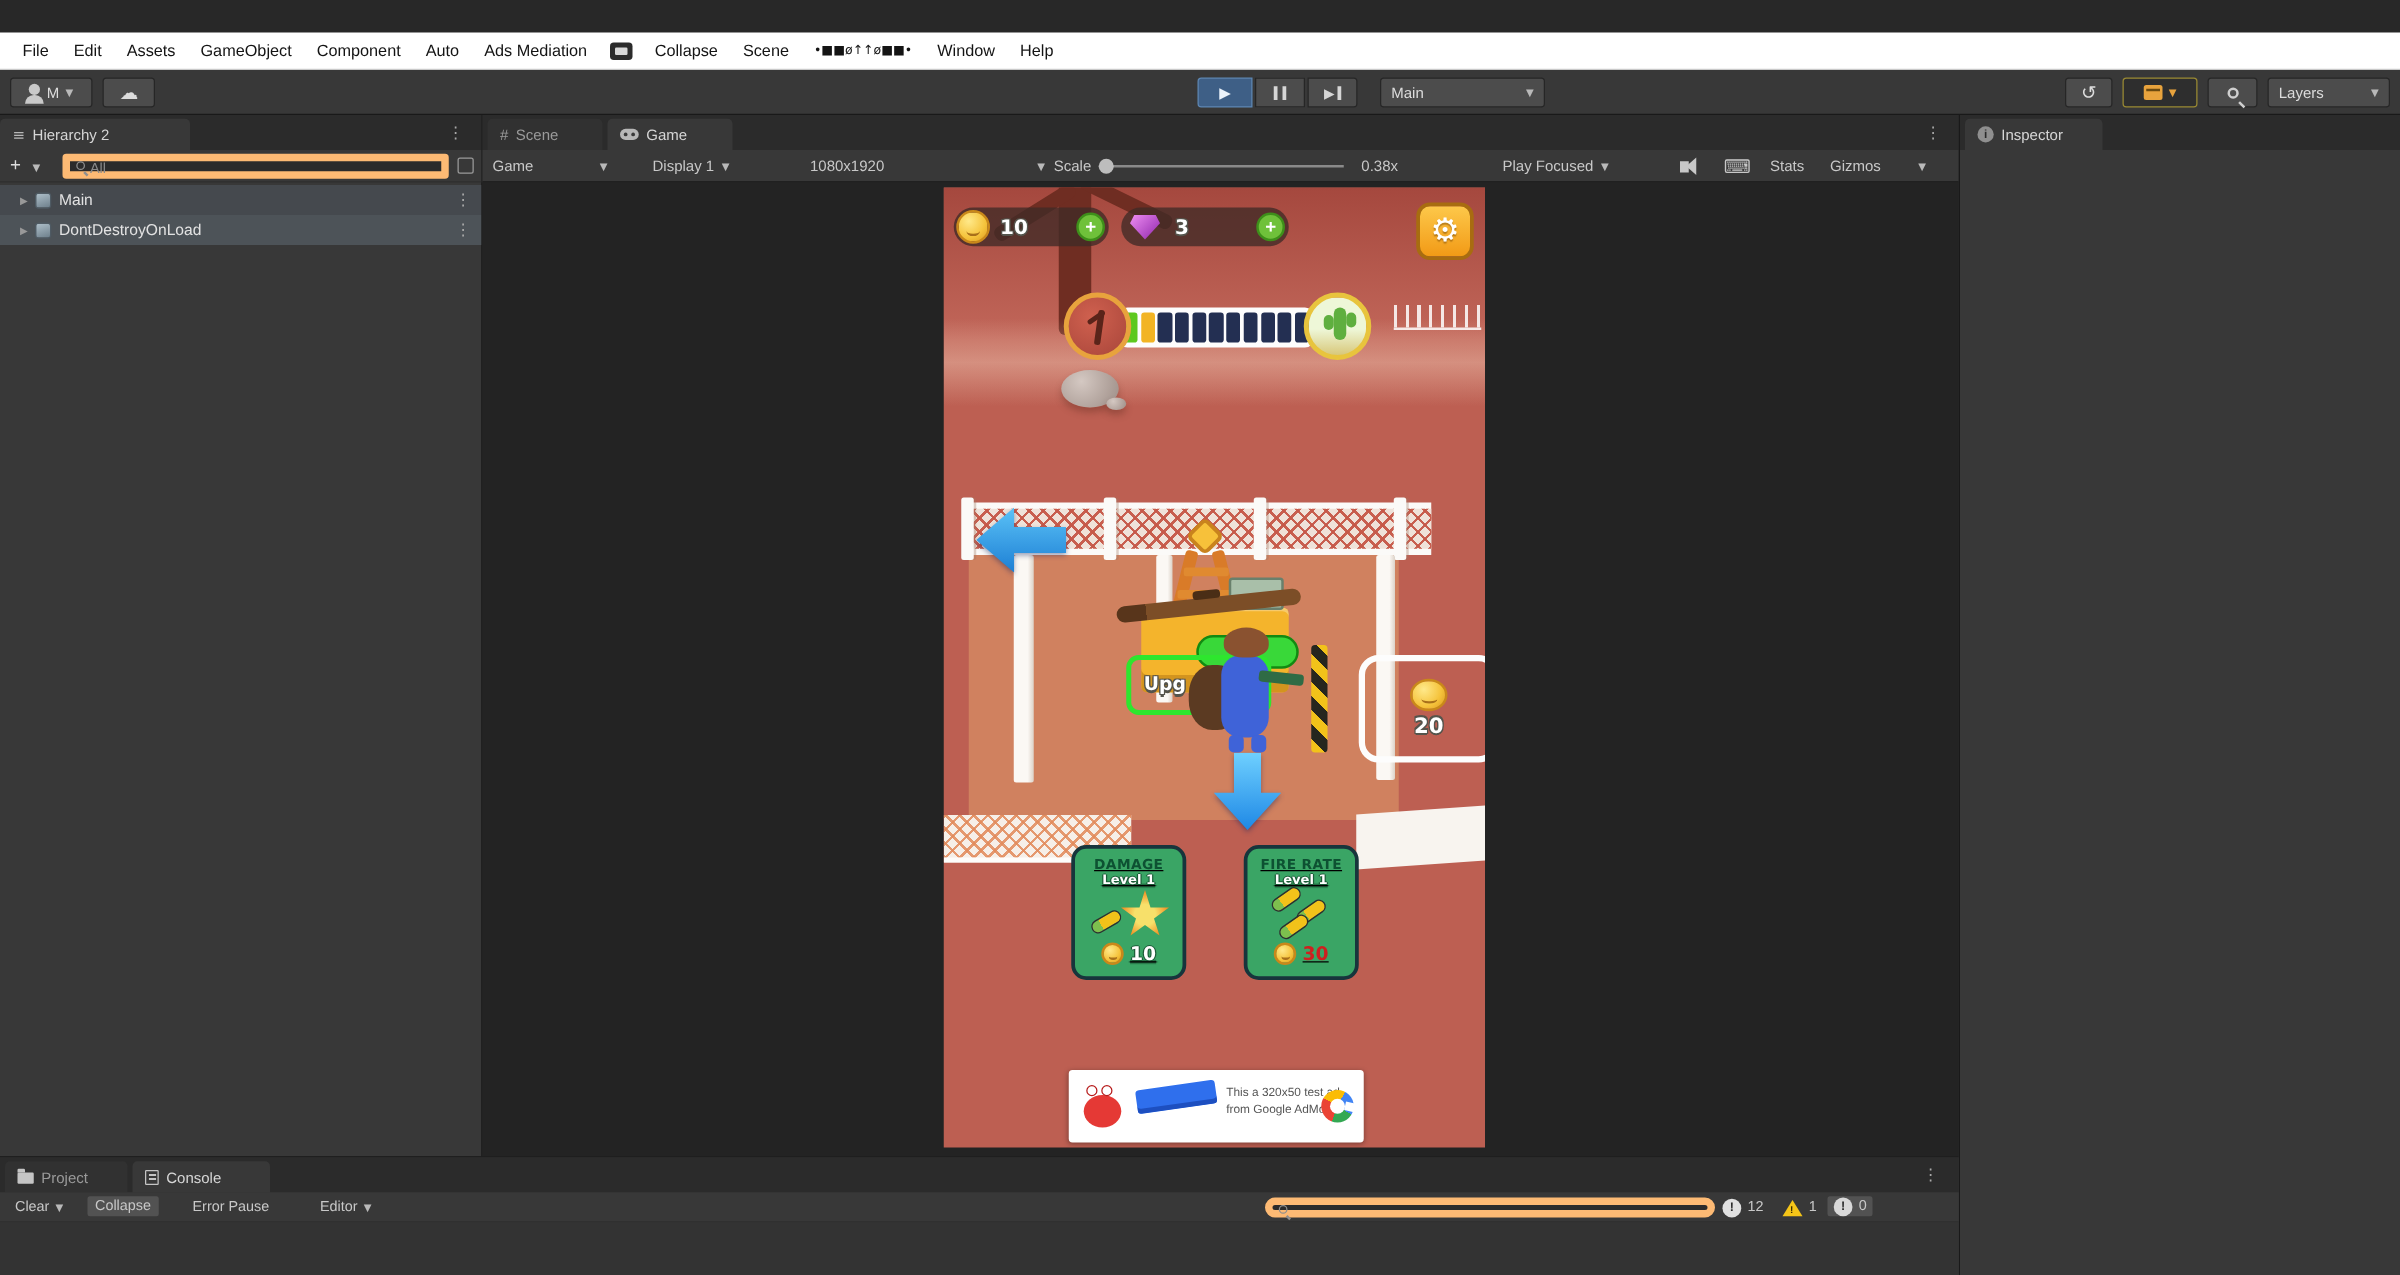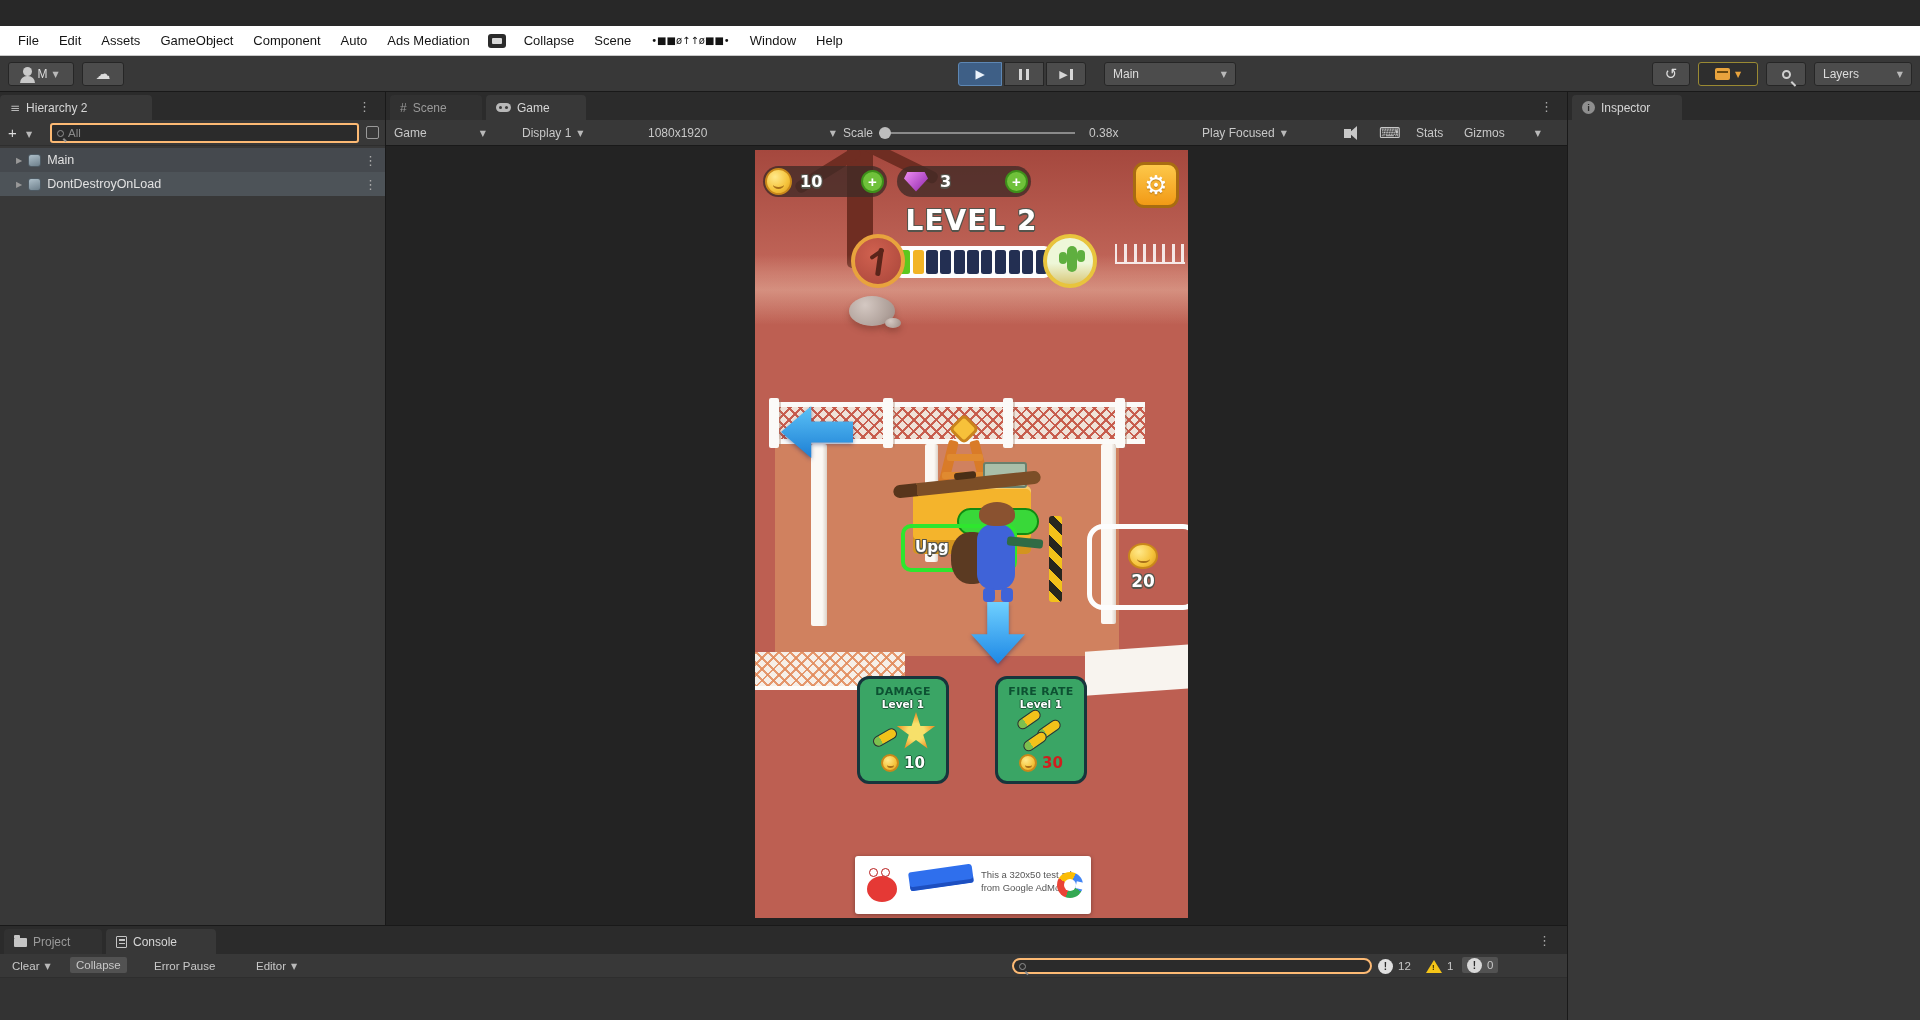--- a/index.html
+++ b/index.html
@@ -39,21 +39,21 @@
 
   
   .tabbar { position:absolute; left:0; top:0; width:100%; height:28px; background:#2b2b2b; }
   .tab { position:absolute; top:3px; height:25px; border-radius:4px 4px 0 0; display:flex; align-items:center;
     padding:0 10px; font-size:12px; gap:6px; }
   .tab.active { background:#383838; color:#d6d6d6; }
   .tab.inactive { background:#313131; color:#9a9a9a; }
   .kebab { color:#a8a8a8; font-size:13px; font-family:"DejaVu Sans",sans-serif; }
   #hierarchy { left:0; top:92px; width:386px; height:833px; background:#383838; border-right:1px solid #191919; }
   .h-toolbar { position:absolute; left:0; top:28px; width:100%; height:26px; background:#383838; border-bottom:1px solid #2e2e2e; }
-  .search-box { position:absolute; background:#2b2b2b; border:2px solid #fdba74; border-radius:3px; display:flex; align-items:center; padding:0 5px; gap:4px; }
+  .search-box { position:absolute; background:#2b2b2b; border:6px solid #fdba74; border-radius:3px; display:flex; align-items:flex-start; padding:0 5px; gap:4px; }
   .search-box input { background:transparent; border:none; outline:none; color:#bdbdbd; font-size:11.5px; width:100%; }
   .search-box input::placeholder { color:#8a8a8a; }
   .mini-mag { width:7px; height:7px; border:1.5px solid #8f8f8f; border-radius:50%; position:relative; flex:0 0 auto; }
   .mini-mag:after { content:""; position:absolute; left:6px; top:7px; width:4px; height:1.5px; background:#8f8f8f; transform:rotate(45deg); transform-origin:0 0; }
   .hrow { position:absolute; left:0; width:100%; height:24px; display:flex; align-items:center; font-size:12.5px; color:#e2e2e2; }
   .foldout { color:#999; font-size:8px; margin:0 6px 0 16px; font-family:"DejaVu Sans",sans-serif; }
   .go-icon { width:13px; height:13px; border-radius:3px; margin-right:6px;
     background:linear-gradient(160deg,#aebfc9,#6d7f8b); border:1px solid #4e5a63; }
   .row-kebab { position:absolute; right:8px; color:#aaa; font-size:13px; font-family:"DejaVu Sans",sans-serif; }
   .lock-glyph { width:10px; height:8px; background:#a8a8a8; border-radius:1px; position:relative; }
@@ -139,21 +139,21 @@
     border:2px solid #c9881a; position:relative; flex:0 0 auto; }
   .coin:after { content:""; position:absolute; left:25%; top:45%; width:50%; height:30%;
     border-bottom:2px solid #a8701a; border-radius:50%; }
   .coin-box { position:absolute; left:332px; top:374px; width:112px; height:86px; border:5px solid #fdfdfd; border-radius:16px;
     display:flex; flex-direction:column; align-items:center; justify-content:center; gap:2px; }
   .mesh-band-left { position:absolute; left:0; top:502px; width:150px; height:38px; background:#f6efe8; border-bottom:4px solid #fdfcfa;
     background-image:repeating-linear-gradient(45deg,rgba(226,138,90,0.85) 0 2px,transparent 2px 8px),
       repeating-linear-gradient(-45deg,rgba(226,138,90,0.85) 0 2px,transparent 2px 8px); }
   .white-band-right { position:absolute; left:330px; top:498px; width:104px; height:44px; background:#f8f4ef; transform:skewY(-4deg); }
   .card { position:absolute; top:526px; width:92px; height:108px; background:#3aa565; border:3px solid #17353c; border-radius:12px;
-    display:flex; flex-direction:column; align-items:center; }
+    display:flex; flex-direction:column; align-items:center;text-decoration:underline; }
   .card-title { margin-top:6px; font-size:11px; font-weight:800; color:#0d5132; letter-spacing:0.3px; font-family:"DejaVu Sans",sans-serif; }
   .card-level { font-size:10.5px; font-weight:700; color:#fff; font-family:"DejaVu Sans",sans-serif;
     text-shadow:-1px 0 0 #1c5c38,1px 0 0 #1c5c38,0 -1px 0 #1c5c38,0 1px 0 #1c5c38; }
   .card-icon { position:relative; width:100%; height:44px; }
   .bullet { position:absolute; width:26px; height:11px; border-radius:6px; border:1.5px solid #2e2e2e;
     background:linear-gradient(90deg,#7dbf4e 0 30%,#f2c21a 30%); }
   .burst { position:absolute; width:40px; height:40px; filter:drop-shadow(0 0 1px #333);
     background:radial-gradient(circle,#f7e06a 30%,#ef8a1f 70%);
     clip-path:polygon(50% 0%,61% 35%,98% 35%,68% 57%,79% 91%,50% 70%,21% 91%,32% 57%,2% 35%,39% 35%); }
   .card-price { display:flex; align-items:center; gap:5px; font-size:15px; font-weight:800; font-family:"DejaVu Sans",sans-serif; }
@@ -433,21 +433,20 @@
         </div>
         <div class="pill" style="left:142px; width:134px;">
           <span class="gem-glyph" style="margin-left:7px;"></span>
           <span class="outline-txt" style="font-size:16px; margin-left:12px;">3</span>
           <span class="plus-btn" style="position:absolute; right:3px;">+</span>
         </div>
         <div class="settings-btn">
           <span class="gear-glyph">⚙</span>
         </div>
 
-        <div class="level-title outline-txt">LEVEL 2</div>
 
         <div class="prog-circle" style="left:96px; top:84px; border:4px solid #e8a33d; background:radial-gradient(circle at 40% 35%,#d0614f,#a8453a);">
           <div style="position:absolute; left:22px; top:10px; width:5px; height:28px; background:#5a241a; border-radius:2px; transform:rotate(8deg);"></div>
           <div style="position:absolute; left:14px; top:14px; width:16px; height:4px; background:#5a241a; border-radius:2px; transform:rotate(-35deg);"></div>
         </div>
         <div class="prog-bar">
           <span class="pseg g"></span>
             <span class="pseg y"></span>
             <span class="pseg"></span>
             <span class="pseg"></span>

